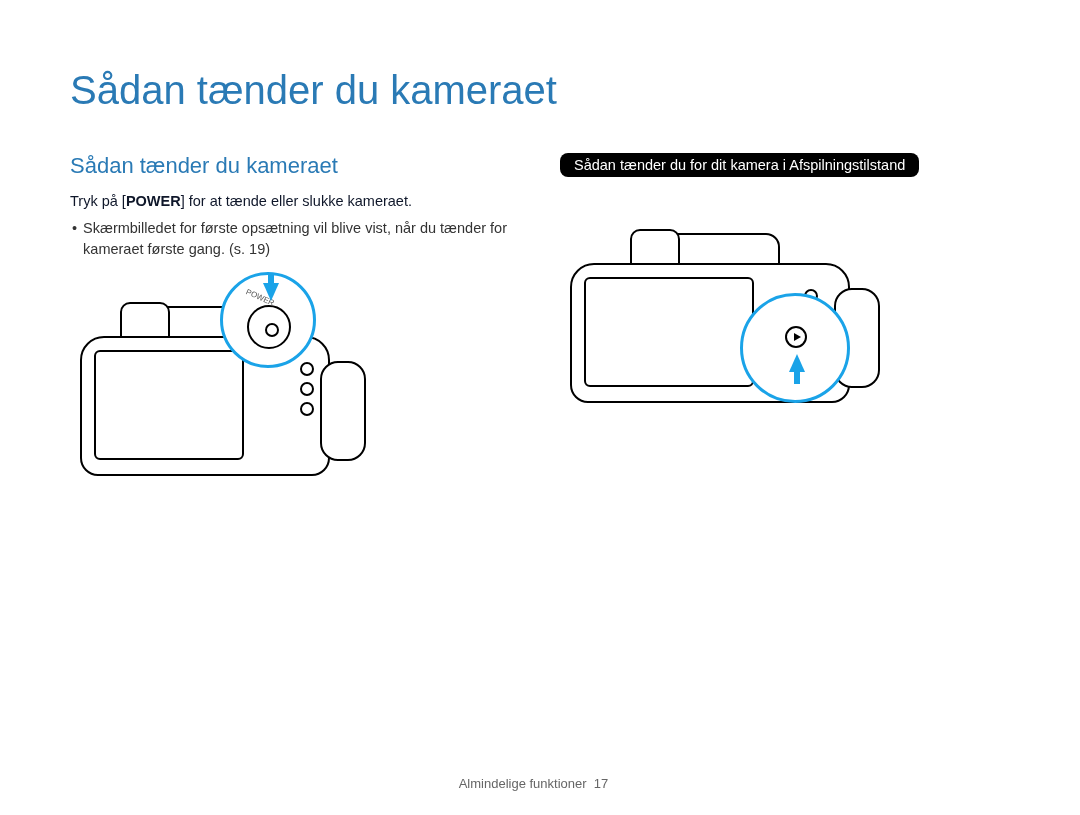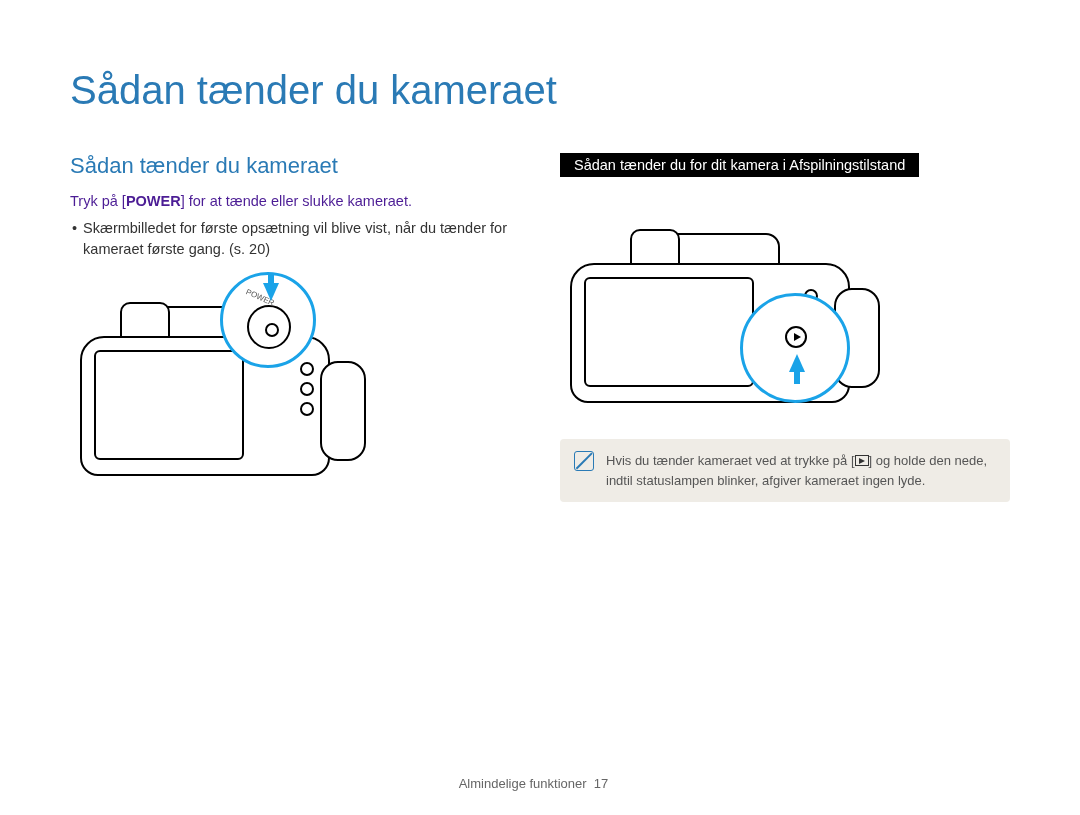--- a/index.html
+++ b/index.html
@@ -2,24 +2,24 @@
 <html><head>
 <meta charset="utf-8">
 <style>
   * { box-sizing: border-box; margin: 0; padding: 0; }
   html, body { width: 1080px; height: 815px; background: #fff; font-family: Arial, Helvetica, sans-serif; color: #333; }
   .page { padding: 68px 70px 30px 70px; position: relative; height: 100%; }
   .page-title { color: #2a7ab5; font-size: 40px; font-weight: 400; margin-bottom: 40px; letter-spacing: 0px; }
   .columns { display: flex; gap: 40px; }
   .col { flex: 1; }
   .section-title { color: #2a7ab5; font-size: 22px; font-weight: 400; margin-bottom: 12px; }
-  .body-text { font-size: 14.5px; line-height: 1.45; color: #4c1d95; margin-bottom: 6px; }
+  .body-text { font-size: 14.5px; line-height: 1.45; color: #0f172a; margin-bottom: 6px; }
   .bullet { display: flex; font-size: 14.5px; line-height: 1.45; padding-left: 2px; }
   .bullet .dot { margin-right: 6px; }
-  .cap-label { display: inline-block; background: #000; color: #fff; border-radius: 0; padding: 4px 14px; font-size: 14.5px; margin-bottom: 10px; }
+  .cap-label { display: inline-block; background: #000; color: #fff; border-radius: 8px; padding: 4px 14px; font-size: 14.5px; margin-bottom: 10px; }
   .play-icon { display: inline-block; width: 14px; height: 11px; border: 1px solid #333; position: relative; vertical-align: -1px; }
   .play-icon::after { content: ""; position: absolute; left: 3px; top: 1.5px; width: 0; height: 0; border-left: 6px solid #333; border-top: 3.5px solid transparent; border-bottom: 3.5px solid transparent; }
   .note-box { background: #efece6; border-radius: 4px; padding: 12px 14px; display: flex; gap: 12px; margin-top: 16px; font-size: 13px; line-height: 1.5; color: #555; }
   .note-icon { width: 20px; height: 20px; border: 1.5px solid #2a7ab5; border-radius: 3px; color: #2a7ab5; font-size: 13px; display: flex; align-items: center; justify-content: center; flex-shrink: 0; position: relative; }
   .note-icon::after { content:""; position:absolute; width:22px; height:1.5px; background:#2a7ab5; transform: rotate(-45deg); }
   .figure { margin-top: 16px; }
   .footer { position: absolute; bottom: 24px; left: 0; right: 13px; text-align: center; font-size: 13px; color: #666; }
   
   .camera-wrap { position: relative; width: 300px; height: 220px; }
   .cam-body { position: absolute; left: 10px; top: 60px; width: 250px; height: 140px; border: 2px solid #000; border-radius: 24px 24px 18px 18px; background: #fff; }
@@ -49,21 +49,21 @@
 
   <div class="columns">
 
     <div class="col">
       <h2 class="section-title">Sådan tænder du kameraet</h2>
       <p class="body-text">
         <span>Tryk på [</span><b>POWER</b><span>] for at tænde eller slukke kameraet.</span>
       </p>
       <div class="bullet">
         <span class="dot">•</span>
-        <span>Skærmbilledet for første opsætning vil blive vist, når du tænder for kameraet første gang. (s. 20)</span>
+        <span>Skærmbilledet for første opsætning vil blive vist, når du tænder for kameraet første gang. (s. 19)</span>
       </div>
 
       <div class="figure">
         <div class="camera-wrap">
           <div class="cam-top"></div>
           <div class="cam-vf"></div>
           <div class="cam-body"></div>
           <div class="cam-screen"></div>
           <div class="cam-grip"></div>
           <div class="cam-btns">
@@ -97,26 +97,20 @@
             </div>
           <div class="callout" style="left:180px; top:90px; width:110px; height:110px;">
             <div class="play-btn" style="left:42px; top:30px;">
                 <div class="tri"></div>
               </div>
             <div class="arrow arrow-up" style="left:46px; top:58px;"></div>
           </div>
         </div>
       </div>
 
-      <div class="note-box">
-        <div class="note-icon"></div>
-        <div>
-          <span>Hvis du tænder kameraet ved at trykke på [</span><span class="play-icon"></span><span>] og holde den nede, indtil statuslampen blinker, afgiver kameraet ingen lyde.</span>
-        </div>
-      </div>
     </div>
 
   </div>
 
   <div class="footer">
     <span>Almindelige funktioner</span>&nbsp;&nbsp;<span>17</span>
   </div>
 </div>
 
 </body></html>

